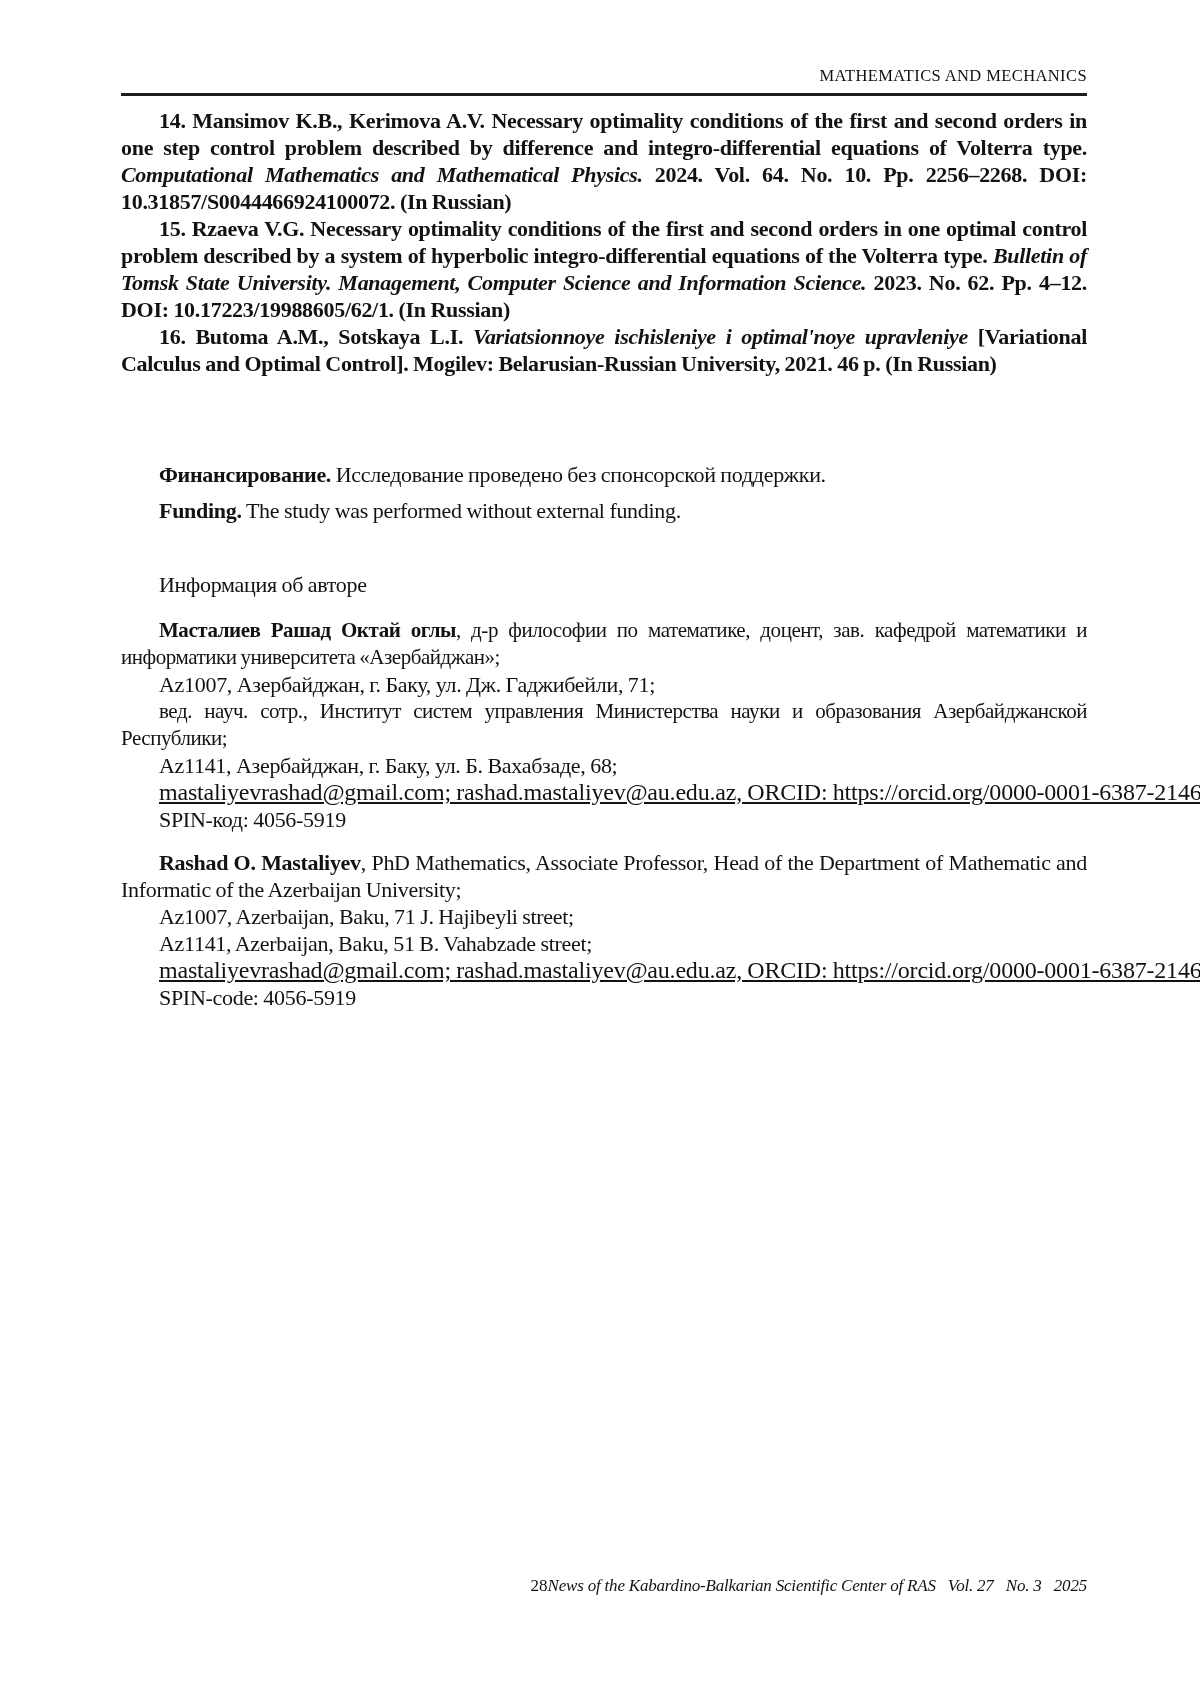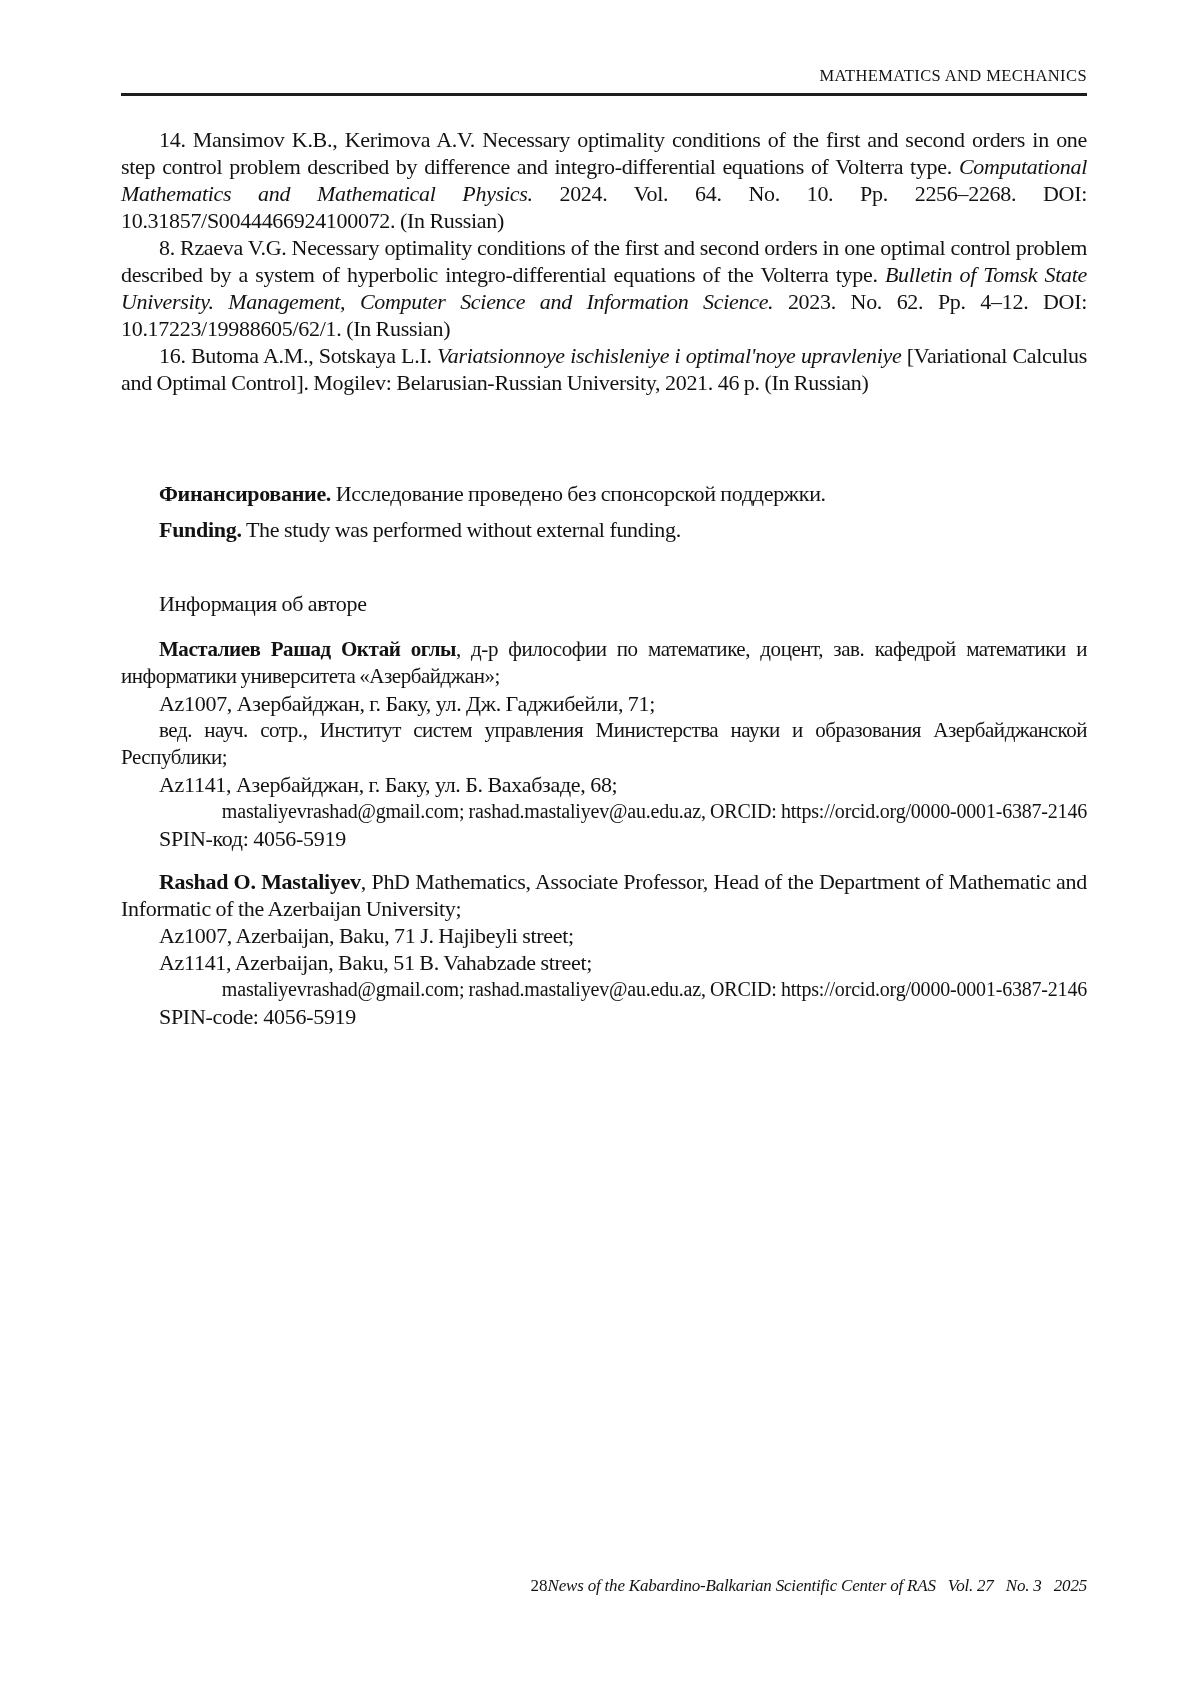--- a/index.html
+++ b/index.html
@@ -9,51 +9,51 @@
     overflow:hidden;box-sizing:border-box;
   }
   .content{margin-left:121px;margin-right:113px;}
   .running-head{
     padding-top:66px;text-align:right;font-size:16.5px;line-height:20px;
     letter-spacing:0.4px;
   }
   .header-rule{height:3px;background:#1d1d1d;margin-top:7px;}
   p{margin:0;font-size:22px;line-height:27px;text-align:justify;
     text-indent:38px;letter-spacing:-0.3px;word-spacing:-0.5px;}
-  .refs{margin-top:30px;}
+  .refs{margin-top:11px;font-weight:bold;}
   .funding-ru{margin-top:84px;}
   .funding-en{margin-top:9px;}
   .section-heading{font-weight:normal;text-align:left;}
   .heading-ru{margin-top:47px;}
   .heading-en{margin-top:31px;}
   .author-first{margin-top:19px;}
   .author-first-en{margin-top:16px;}
   .squeeze{font-size:21px;letter-spacing:-0.45px;word-spacing:-1px;}
-  .fit{font-size:20px;letter-spacing:-0.2px;white-space:nowrap;text-align:right;}
+  .fit{font-size:24px;letter-spacing:-0.2px;white-space:nowrap;text-align:right;text-decoration:underline;}
   b{font-weight:bold;}
   i{font-style:italic;}
   .page-footer{
     position:absolute;left:121px;right:113px;top:1572px;
     display:flex;justify-content:flex-end;align-items:baseline;
     font-size:17px;line-height:27px;
   }
   .journal-line{font-style:italic;white-space:pre-wrap;letter-spacing:-0.2px;}
 </style>
 </head>
 <body>
 
 <div class="page">
   <div class="content">
 
     <div class="running-head">MATHEMATICS AND MECHANICS</div>
     <div class="header-rule"></div>
 
     <div class="refs">
       <p><span>14. Mansimov K.B., Kerimova A.V. Necessary optimality conditions of the first and second orders in one step control problem described by difference and integro-differential equations of Volterra type. </span><i>Computational Mathematics and Mathematical Physics.</i><span> 2024. Vol. 64. No. 10. Pp. 2256–2268. DOI: 10.31857/S0044466924100072. (In Russian)</span></p>
-      <p><span>8. Rzaeva V.G. Necessary optimality conditions of the first and second orders in one optimal control problem described by a system of hyperbolic integro-differential equations of the Volterra type. </span><i>Bulletin of Tomsk State University. Management, Computer Science and Information Science.</i><span> 2023. No. 62. Pp. 4–12. DOI: 10.17223/19988605/62/1. (In Russian)</span></p>
+      <p><span>15. Rzaeva V.G. Necessary optimality conditions of the first and second orders in one optimal control problem described by a system of hyperbolic integro-differential equations of the Volterra type. </span><i>Bulletin of Tomsk State University. Management, Computer Science and Information Science.</i><span> 2023. No. 62. Pp. 4–12. DOI: 10.17223/19988605/62/1. (In Russian)</span></p>
       <p><span>16. Butoma A.M., Sotskaya L.I. </span><i>Variatsionnoye ischisleniye i optimal'noye upravleniye</i><span> [Variational Calculus and Optimal Control]. Mogilev: Belarusian-Russian University, 2021. 46 p. (In Russian)</span></p>
     </div>
 
     <p class="funding-ru"><b>Финансирование.</b><span> Исследование проведено без спонсорской поддержки.</span></p>
     <p class="funding-en"><b>Funding.</b><span> The study was performed without external funding.</span></p>
 
     <p class="section-heading heading-ru">Информация об авторе</p>
     <p class="author-first squeeze"><b>Масталиев Рашад Октай оглы</b><span>, д-р философии по математике, доцент, зав. кафедрой математики и информатики университета «Азербайджан»;</span></p>
     <p>Az1007, Азербайджан, г. Баку, ул. Дж. Гаджибейли, 71;</p>
     <p class="squeeze">вед. науч. сотр., Институт систем управления Министерства науки и образования Азербайджанской Республики;</p>

